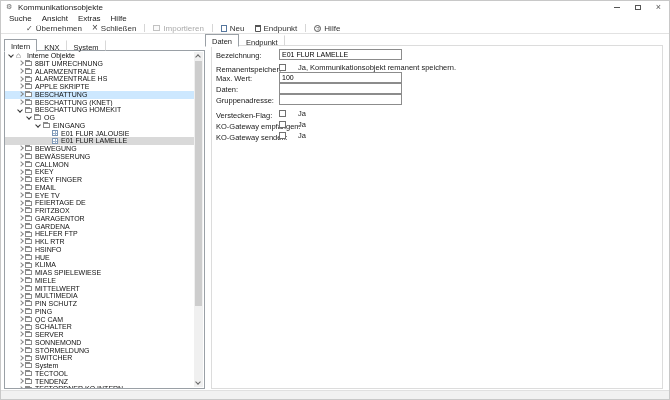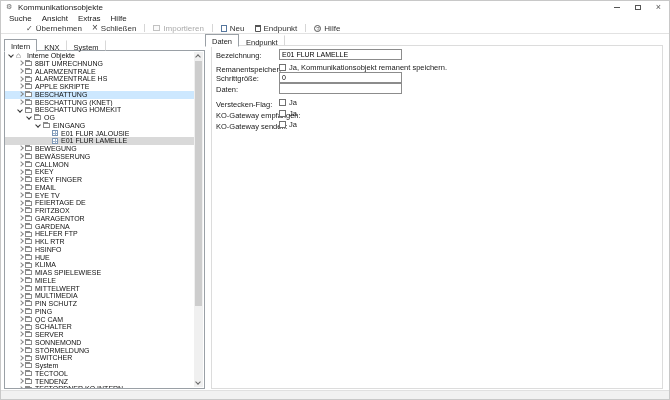--- a/index.html
+++ b/index.html
@@ -75,21 +75,21 @@
   
   .form-box { position:absolute; left:210px; top:44px; width:452px; height:344px; border:1px solid #dcdcdc; background:#fff; z-index:2; }
   .form { position:absolute; left:4px; top:3px; right:4px; }
   .frow { display:flex; align-items:flex-start; }
   .flabel { width:63px; flex:0 0 auto; font-size:7.5px; padding-top:1.5px; color:#1a1a1a; white-space:nowrap; }
   .tbox { width:123px; height:11px; border:1px solid #8c8c8c; background:#fff; font-size:7px; line-height:9px; padding:0 2px; color:#000;
           display:flex; align-items:center; overflow:hidden; white-space:nowrap; }
   .tbox.select { background:#f2f2f2; justify-content:space-between; }
   .dchev { position:relative; width:6px; height:6px; flex:0 0 auto; }
   .dchev::before { content:""; position:absolute; right:1px; top:0; width:3px; height:3px; border-right:1px solid #555; border-bottom:1px solid #555; transform:rotate(45deg); }
-  .cbwrap { display:flex; align-items:center; gap:3px; }
+  .cbwrap { display:flex; align-items:center; gap:12px; }
   .cbox { width:7px; height:7px; border:1px solid #707070; background:#fff; flex:0 0 auto; margin-top:0.5px; }
   .cblabel { font-size:7.5px; color:#1a1a1a; white-space:nowrap; }
   .frow.cbrow { height:9px; }
   .frow.txrow { height:11px; }
 
   
   .status-strip { position:absolute; left:0; right:0; top:389px; height:11px; background:#f1f1f1; border-top:1px solid #e0e0e0; }
 </style>
 </head>
 <body>
@@ -393,25 +393,29 @@
           <div class="tbox">E01 FLUR LAMELLE</div>
         </div>
         <div class="frow cbrow" style="margin-top: 3px;">
           <div class="flabel">Remanentspeicher:</div>
           <div class="cbwrap">
             <span class="cbox"></span>
             <span class="cblabel">Ja, Kommunikationsobjekt remanent speichern.</span>
           </div>
         </div>
         <div class="frow txrow">
-          <div class="flabel">Schrittgröße:</div>
-          <div class="tbox">0</div>
+          <div class="flabel">Max. Wert:</div>
+          <div class="tbox">100</div>
         </div>
         <div class="frow txrow">
           <div class="flabel">Daten:</div>
+          <div class="tbox"></div>
+        </div>
+        <div class="frow txrow">
+          <div class="flabel">Gruppenadresse:</div>
           <div class="tbox"></div>
         </div>
         <div class="frow cbrow" style="margin-top: 4px;">
           <div class="flabel">Verstecken-Flag:</div>
           <div class="cbwrap">
             <span class="cbox"></span>
             <span class="cblabel">Ja</span>
           </div>
         </div>
         <div class="frow cbrow" style="margin-top: 2px;">

